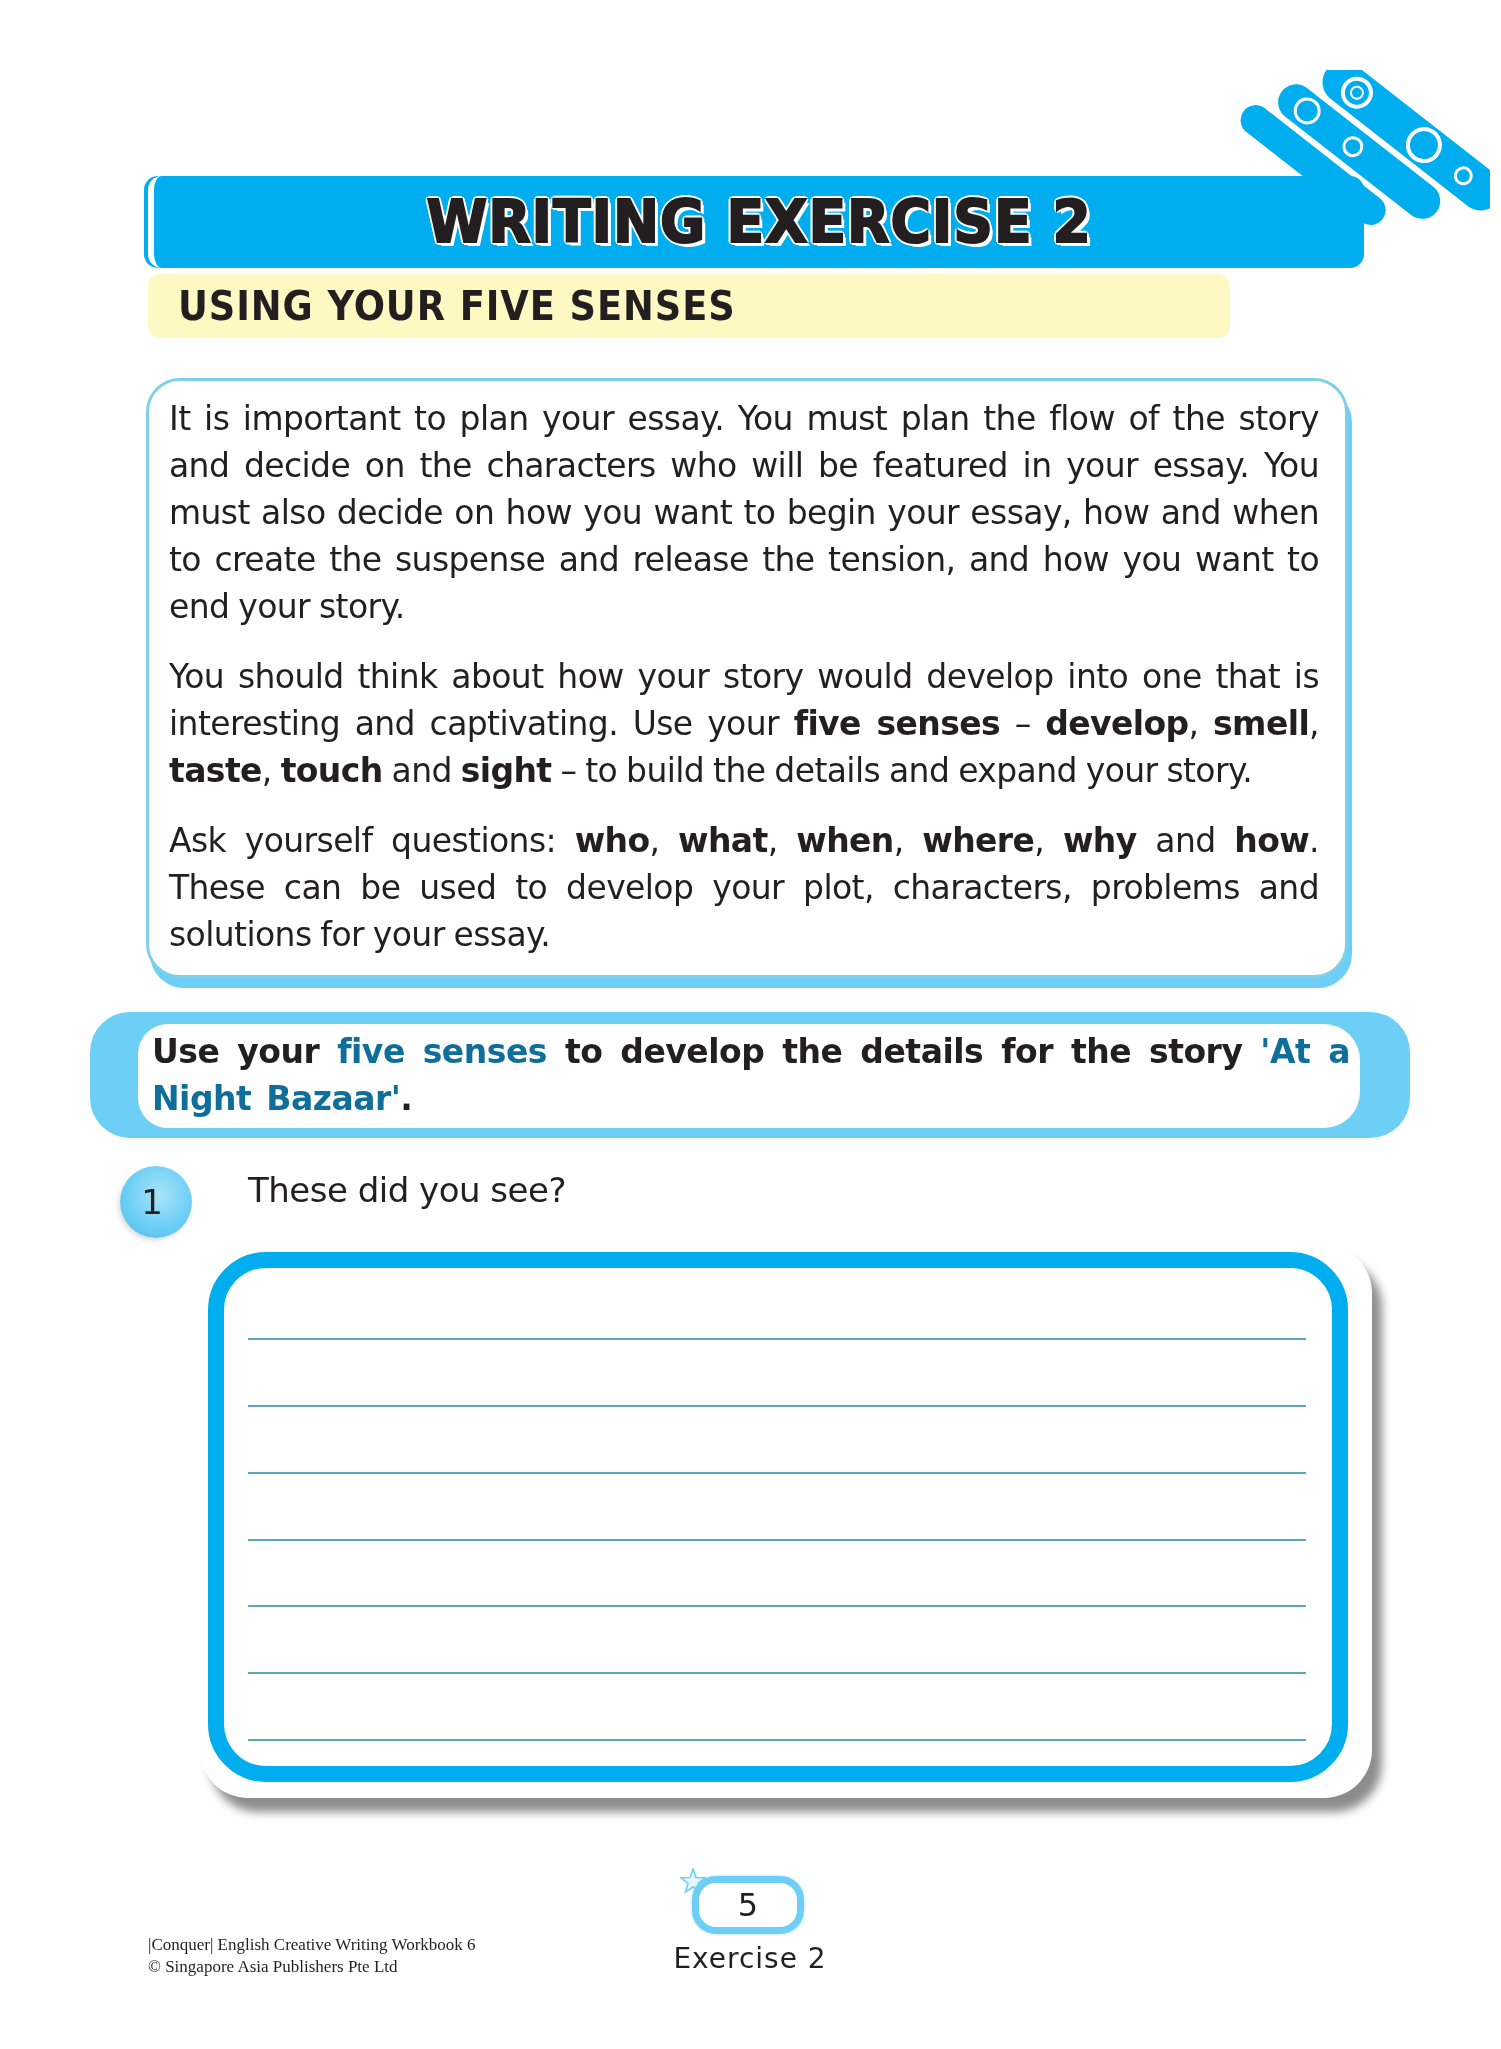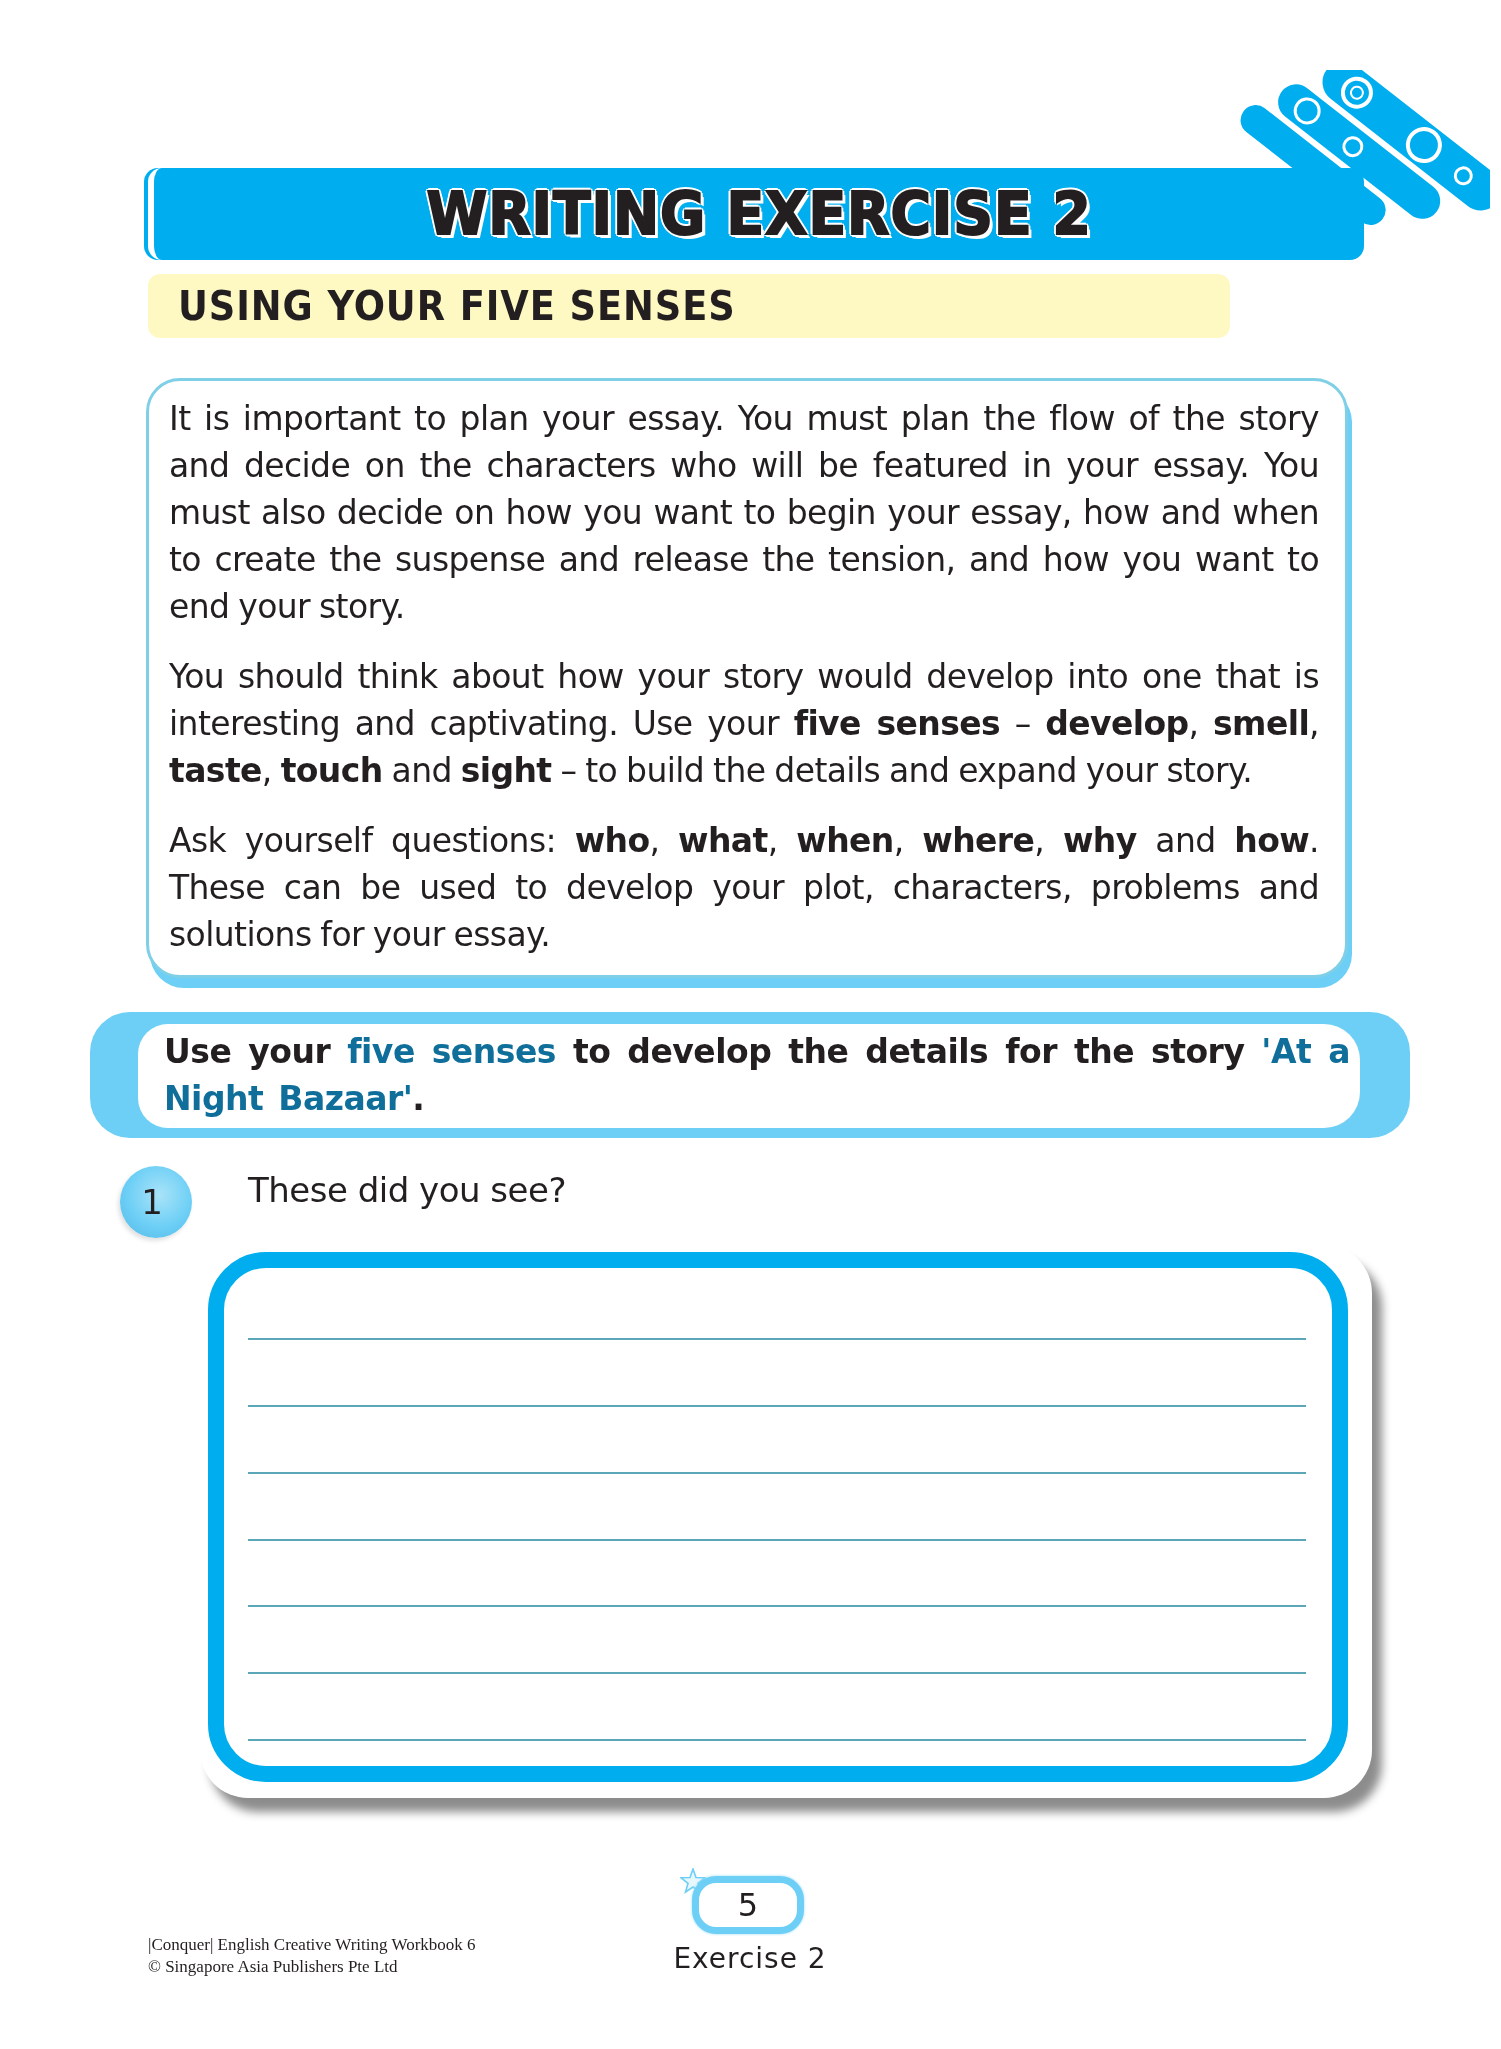--- a/index.html
+++ b/index.html
@@ -15,21 +15,21 @@
       font-family: "DejaVu Sans", sans-serif;
       color: #231f20;
     }
     .abs { position: absolute; }
 
     
     .sticks { left: 1230px; top: 70px; width: 260px; height: 200px; }
 
     
     .title-bar {
-      left: 148px; top: 168px; width: 1210px; height: 92px;
+      left: 148px; top: 176px; width: 1210px; height: 92px;
       background: #00aeef;
       border-radius: 14px;
       border-left: 6px solid #ffffff;
       box-shadow: -4px 0 0 #00aeef;
       display: flex; align-items: center; justify-content: center;
     }
     .title-text {
       font-family: "DejaVu Sans", sans-serif;
       font-weight: bold;
       font-size: 58px;
@@ -84,21 +84,21 @@
     .instr-outer {
       left: 90px; top: 1012px; width: 1320px; height: 126px;
       background: #6dcff6;
       border-radius: 40px;
     }
     .instr-inner {
       left: 138px; top: 1024px; width: 1222px; height: 104px;
       background: #ffffff;
       border-radius: 30px 36px 36px 30px;
       box-sizing: border-box;
-      padding: 4px 0 0 26px;
+      padding: 4px 0 0 14px;
     }
     .instr-text {
       font-family: "DejaVu Sans", sans-serif;
       font-weight: bold;
       font-size: 33px;
       line-height: 47px;
       text-align: justify;
       text-align-last: left;
       letter-spacing: -0.5px;
       word-spacing: 4px;

